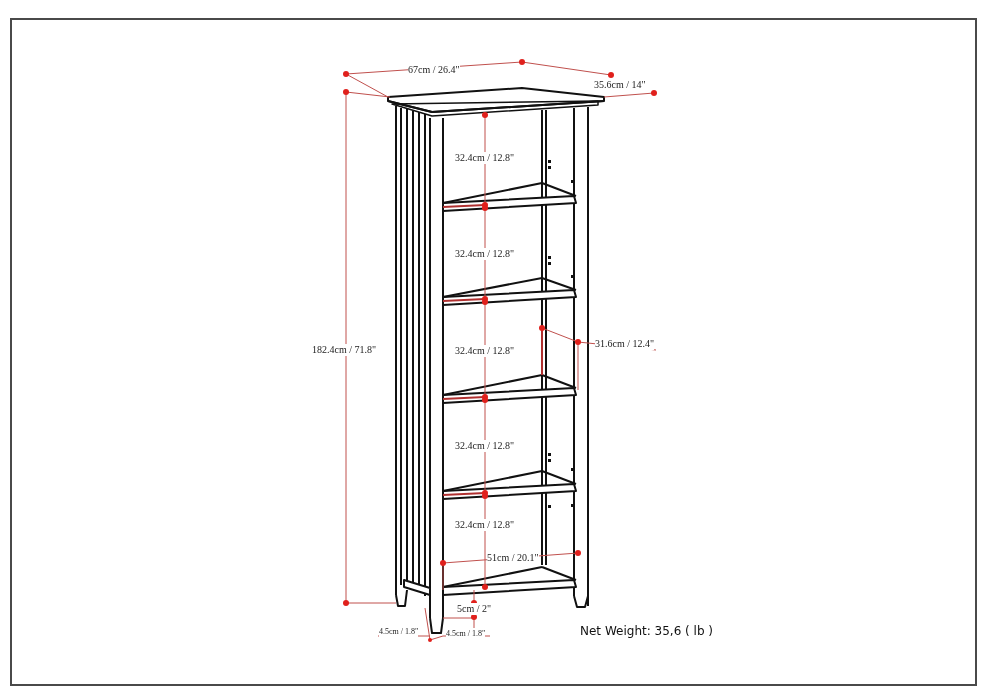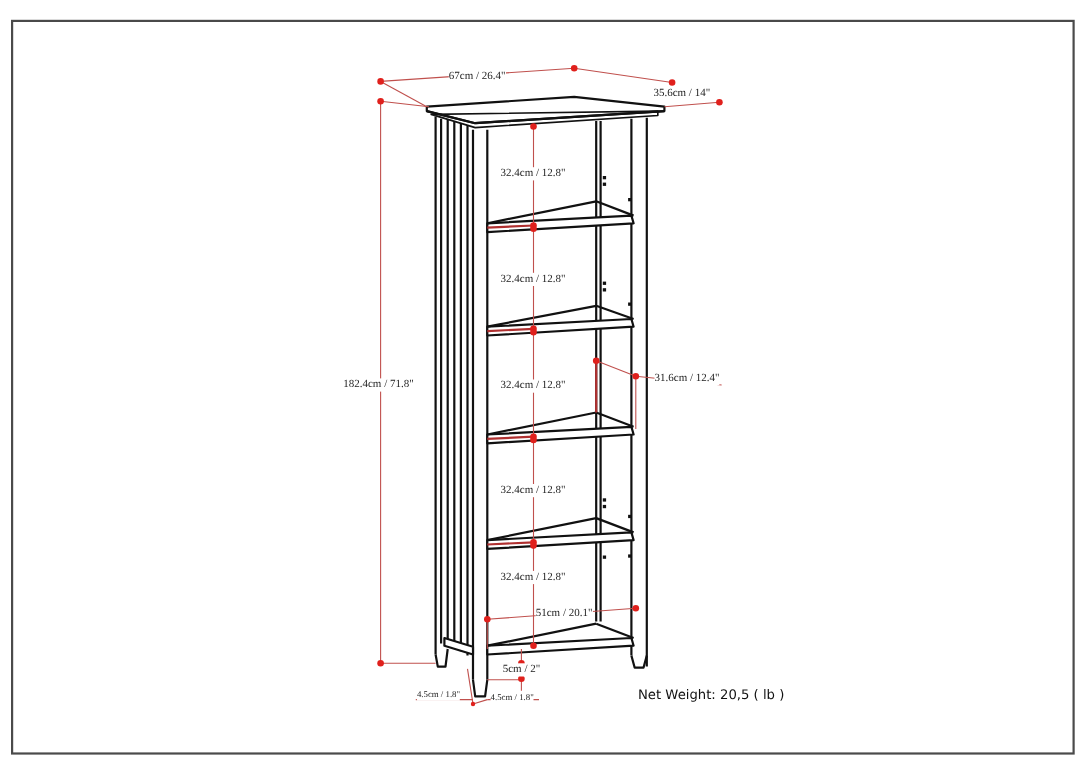--- a/index.html
+++ b/index.html
@@ -139,13 +139,13 @@
 <span class="dim-label" style="left:455px;top:248px;">32.4cm / 12.8"</span>
 <span class="dim-label" style="left:455px;top:345px;">32.4cm / 12.8"</span>
 <span class="dim-label" style="left:455px;top:440px;">32.4cm / 12.8"</span>
 <span class="dim-label" style="left:455px;top:519px;">32.4cm / 12.8"</span>
 <span class="dim-label" style="left:595px;top:338px;">31.6cm / 12.4"</span>
 <span class="dim-label" style="left:487px;top:552px;">51cm / 20.1"</span>
 <span class="dim-label" style="left:457px;top:603px;">5cm / 2"</span>
 <span class="dim-label dim-small" style="left:379px;top:627px;">4.5cm / 1.8"</span>
 <span class="dim-label dim-small" style="left:446px;top:629px;">4.5cm / 1.8"</span>
 
-<div class="net-weight">Net Weight: 20,5 ( lb )</div>
+<div class="net-weight">Net Weight: 35,6 ( lb )</div>
 
 </body></html>

